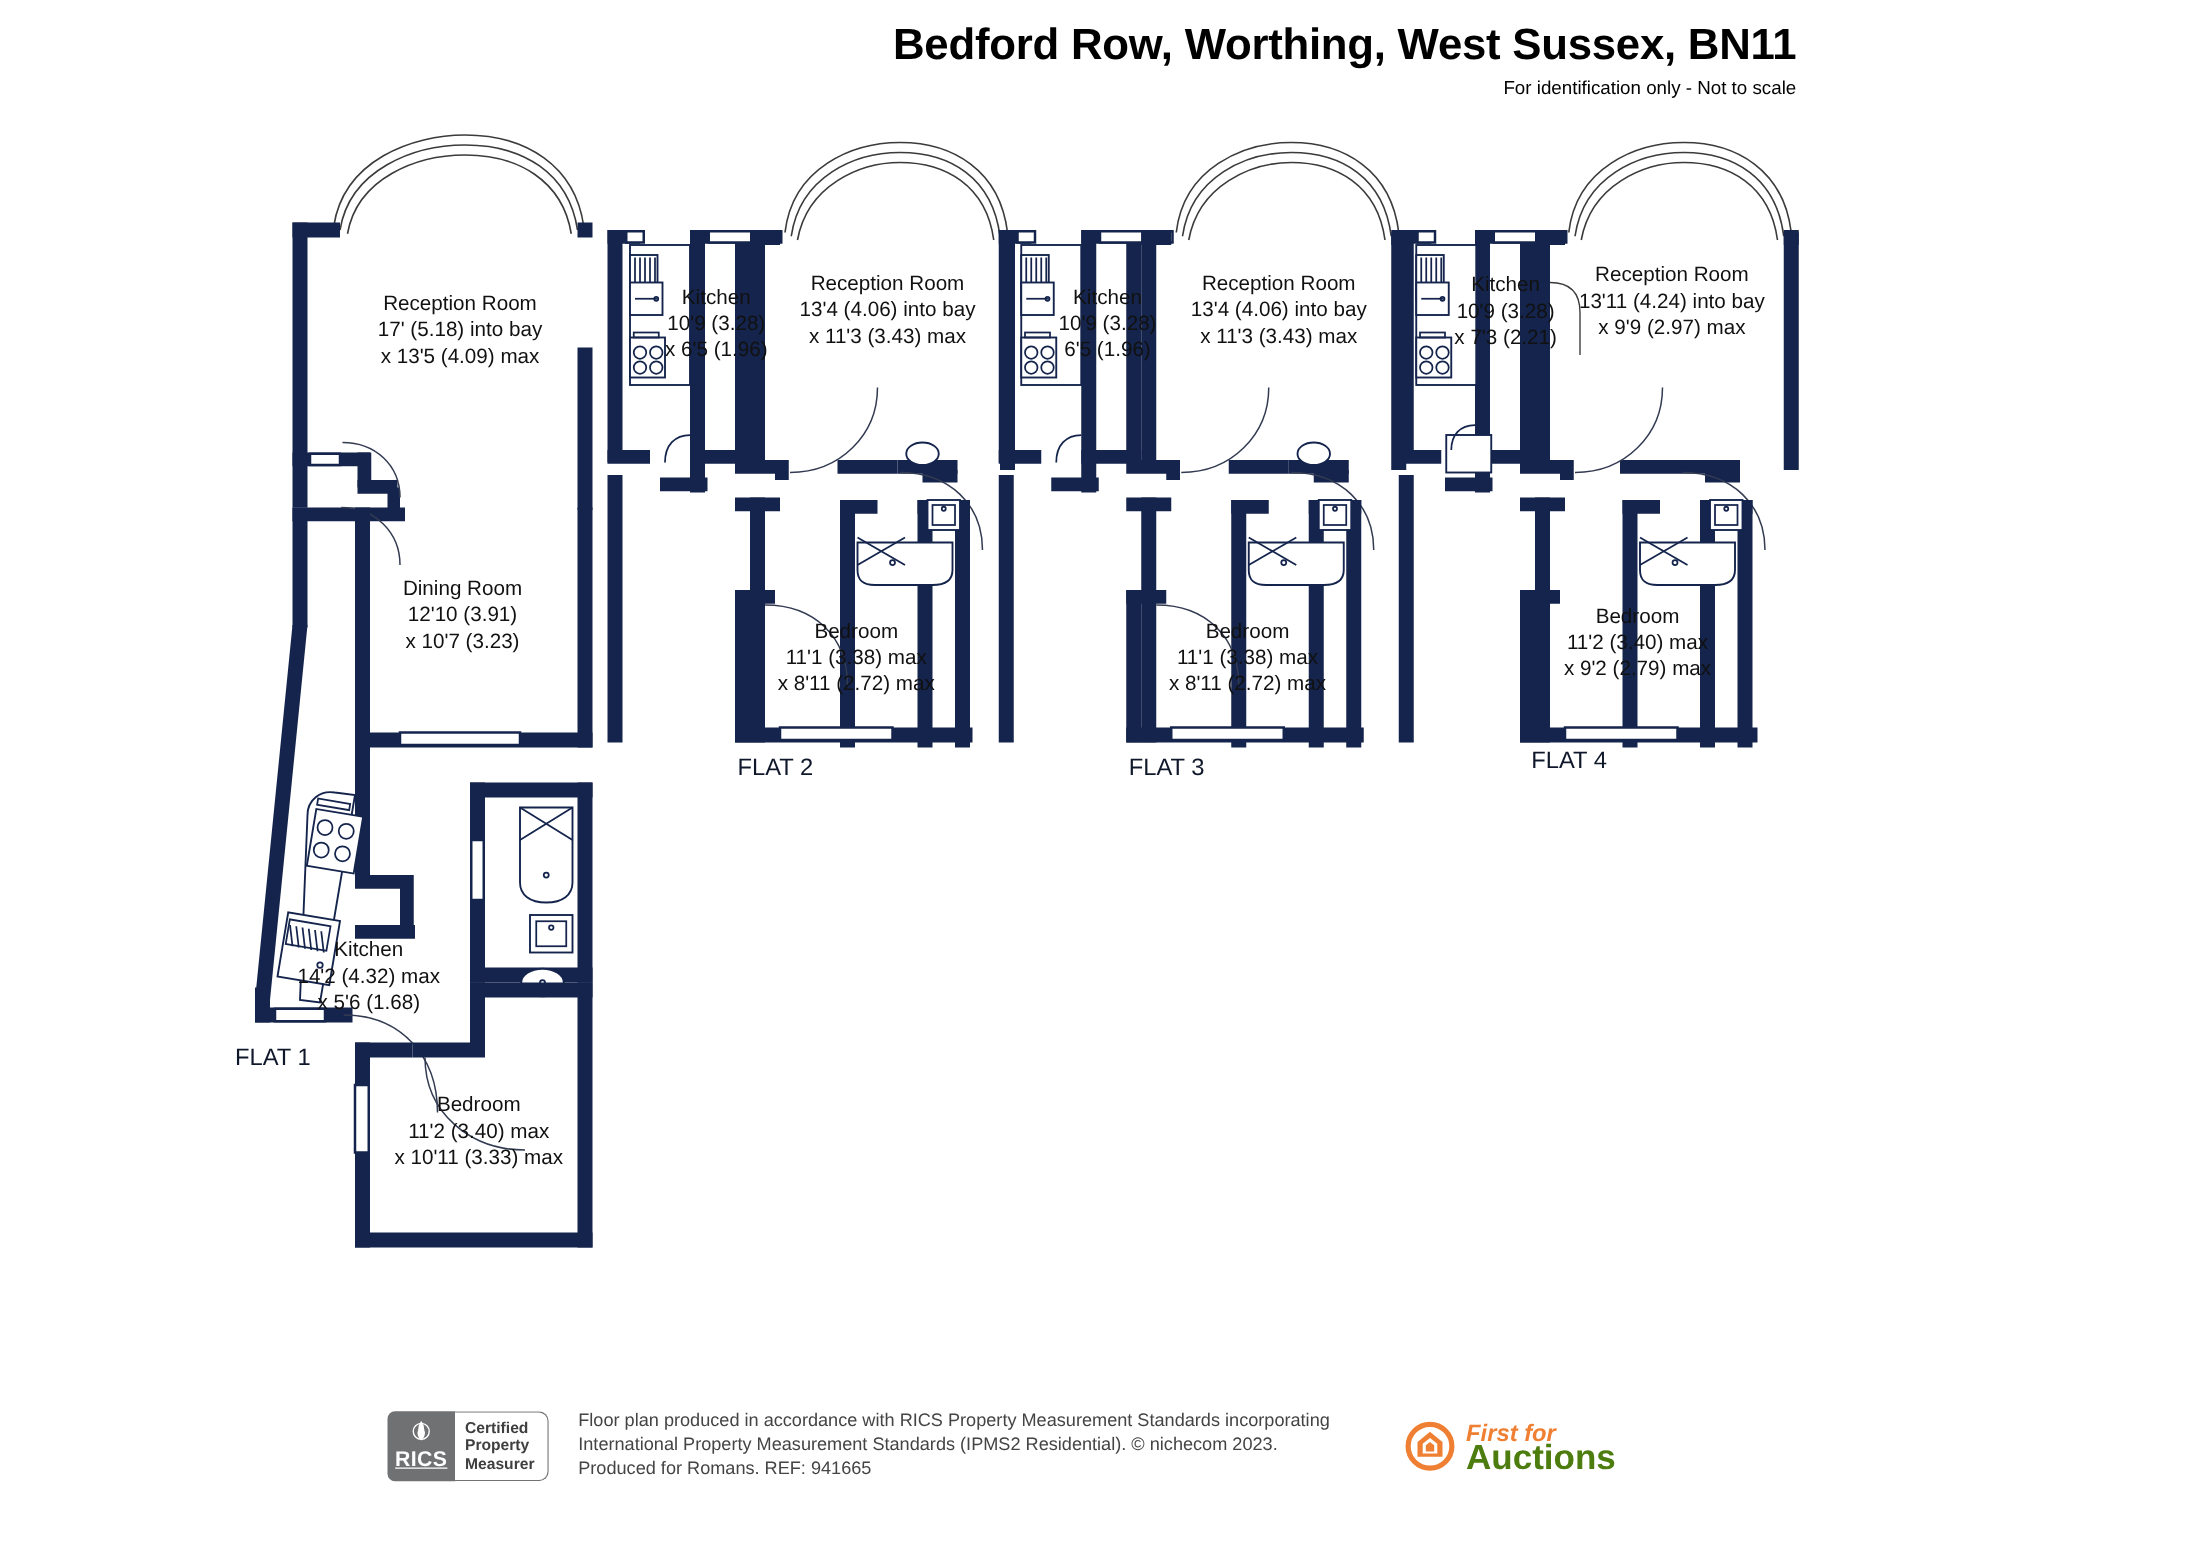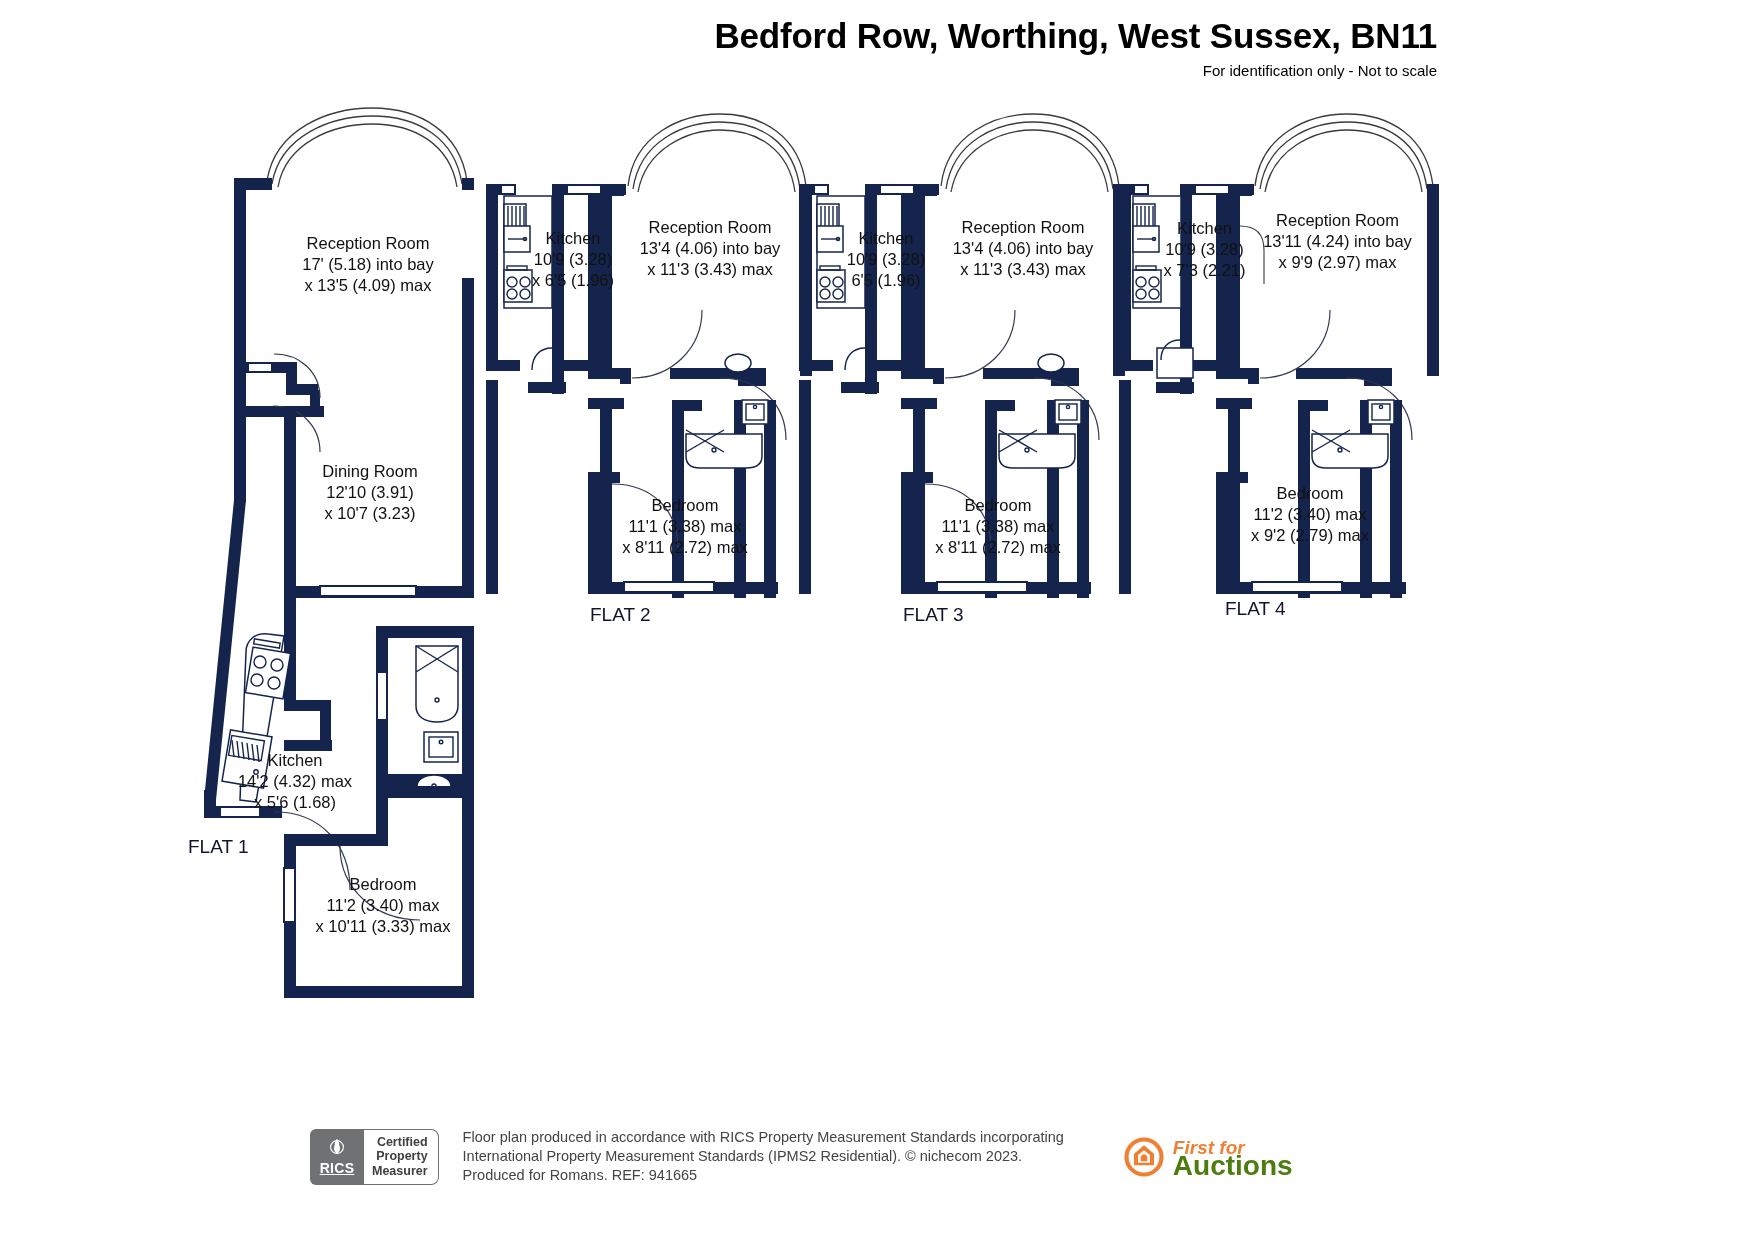--- a/index.html
+++ b/index.html
@@ -37,24 +37,24 @@
   .flatlbl{position:absolute;font-size:19px;color:#0f172a;white-space:nowrap;}
 
   
   .footer{position:absolute;left:290px;top:1128px;display:flex;align-items:center;gap:14px;}
   .rics-box{display:flex;align-items:stretch;height:56px;}
   .rics-left{
     width:54px;background:#6f7173;display:flex;flex-direction:column;
     align-items:center;justify-content:center;border-radius:6px 0 0 6px;
   }
   .rics-mark{width:22px;height:22px;}
-  .rics-word{color:#fff;font-size:14px;font-weight:bold;letter-spacing:.3px;margin-top:1px;text-decoration:underline;}
+  .rics-word{color:#fff;font-size:17px;font-weight:bold;letter-spacing:.3px;margin-top:1px;text-decoration:underline;}
   .rics-right{
     border:1.4px solid #6f7173;border-left:none;border-radius:0 8px 8px 0;
-    padding:4px 10px 4px 8px;display:flex;flex-direction:column;justify-content:center;text-align:right;
+    padding:4px 10px 4px 8px;display:flex;flex-direction:column;justify-content:center;
   }
   .rics-right span{font-size:12.5px;font-weight:bold;color:#3f3f3f;line-height:14.5px;}
   .foot-txt{font-size:14.5px;color:#444;line-height:19px;margin-left:10px;}
   .ffa{display:flex;align-items:center;gap:9px;margin-left:46px;}
   .ffa-logo{width:40px;height:40px;}
   .ffa-txt{display:flex;flex-direction:column;line-height:21px;}
   .ffa-1{font-size:19px;color:#ef8033;font-weight:bold;font-style:italic;}
   .ffa-2{font-size:28px;color:#4d7c0f;font-weight:bold;margin-top:-3px;}
 </style>
 </head>

